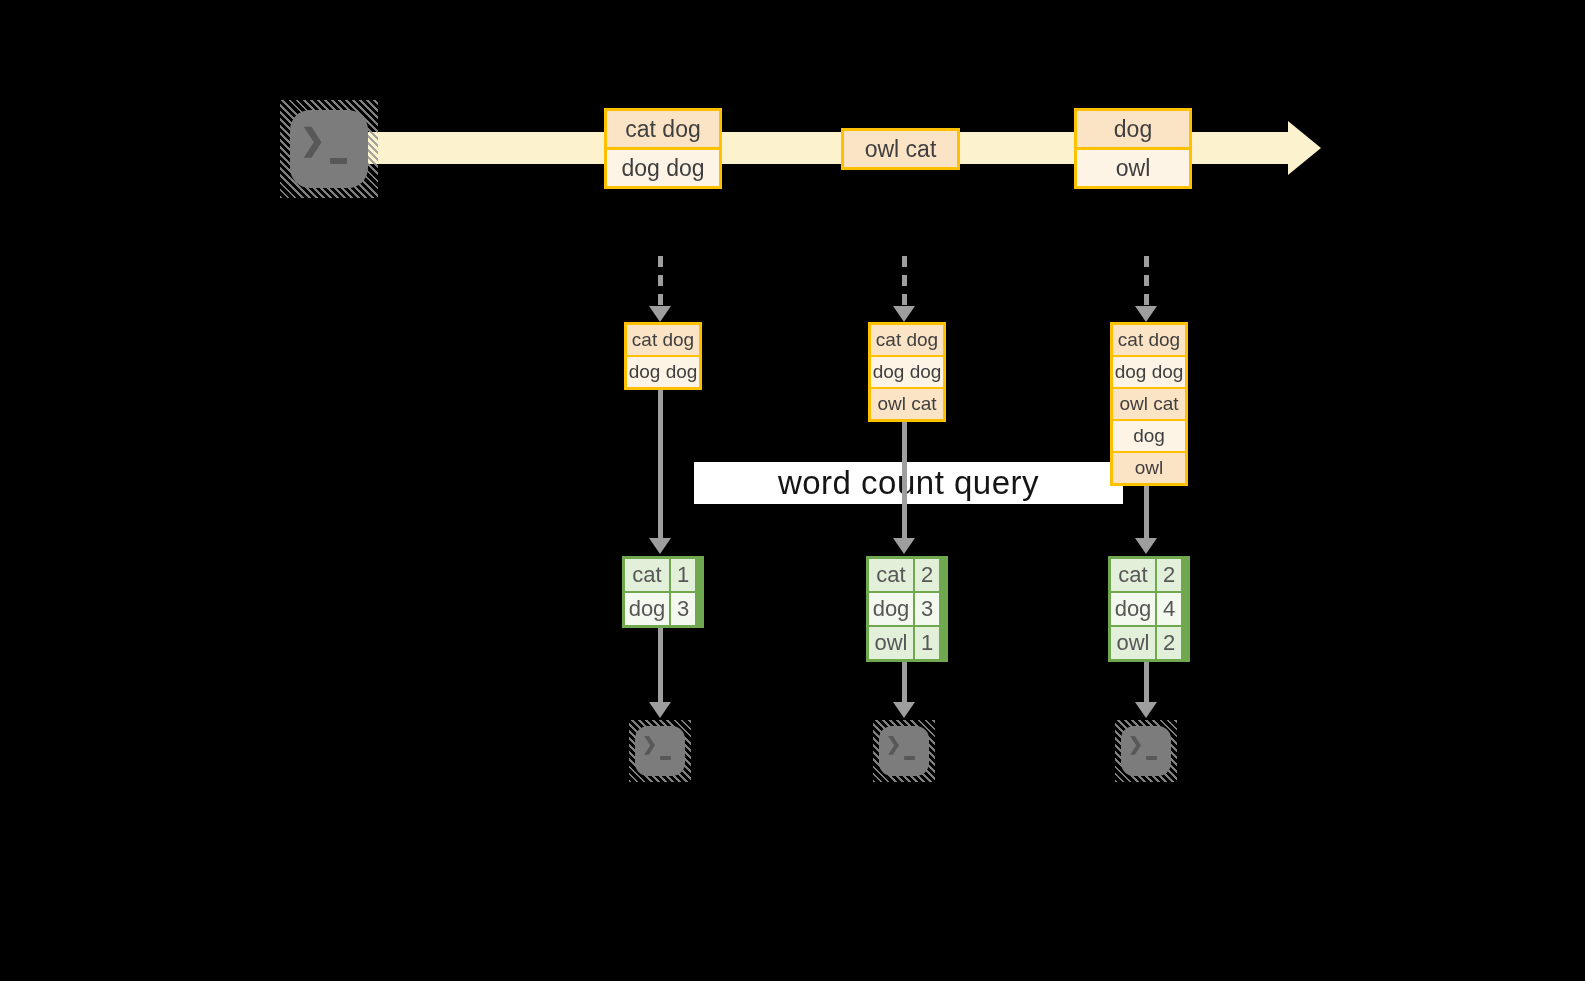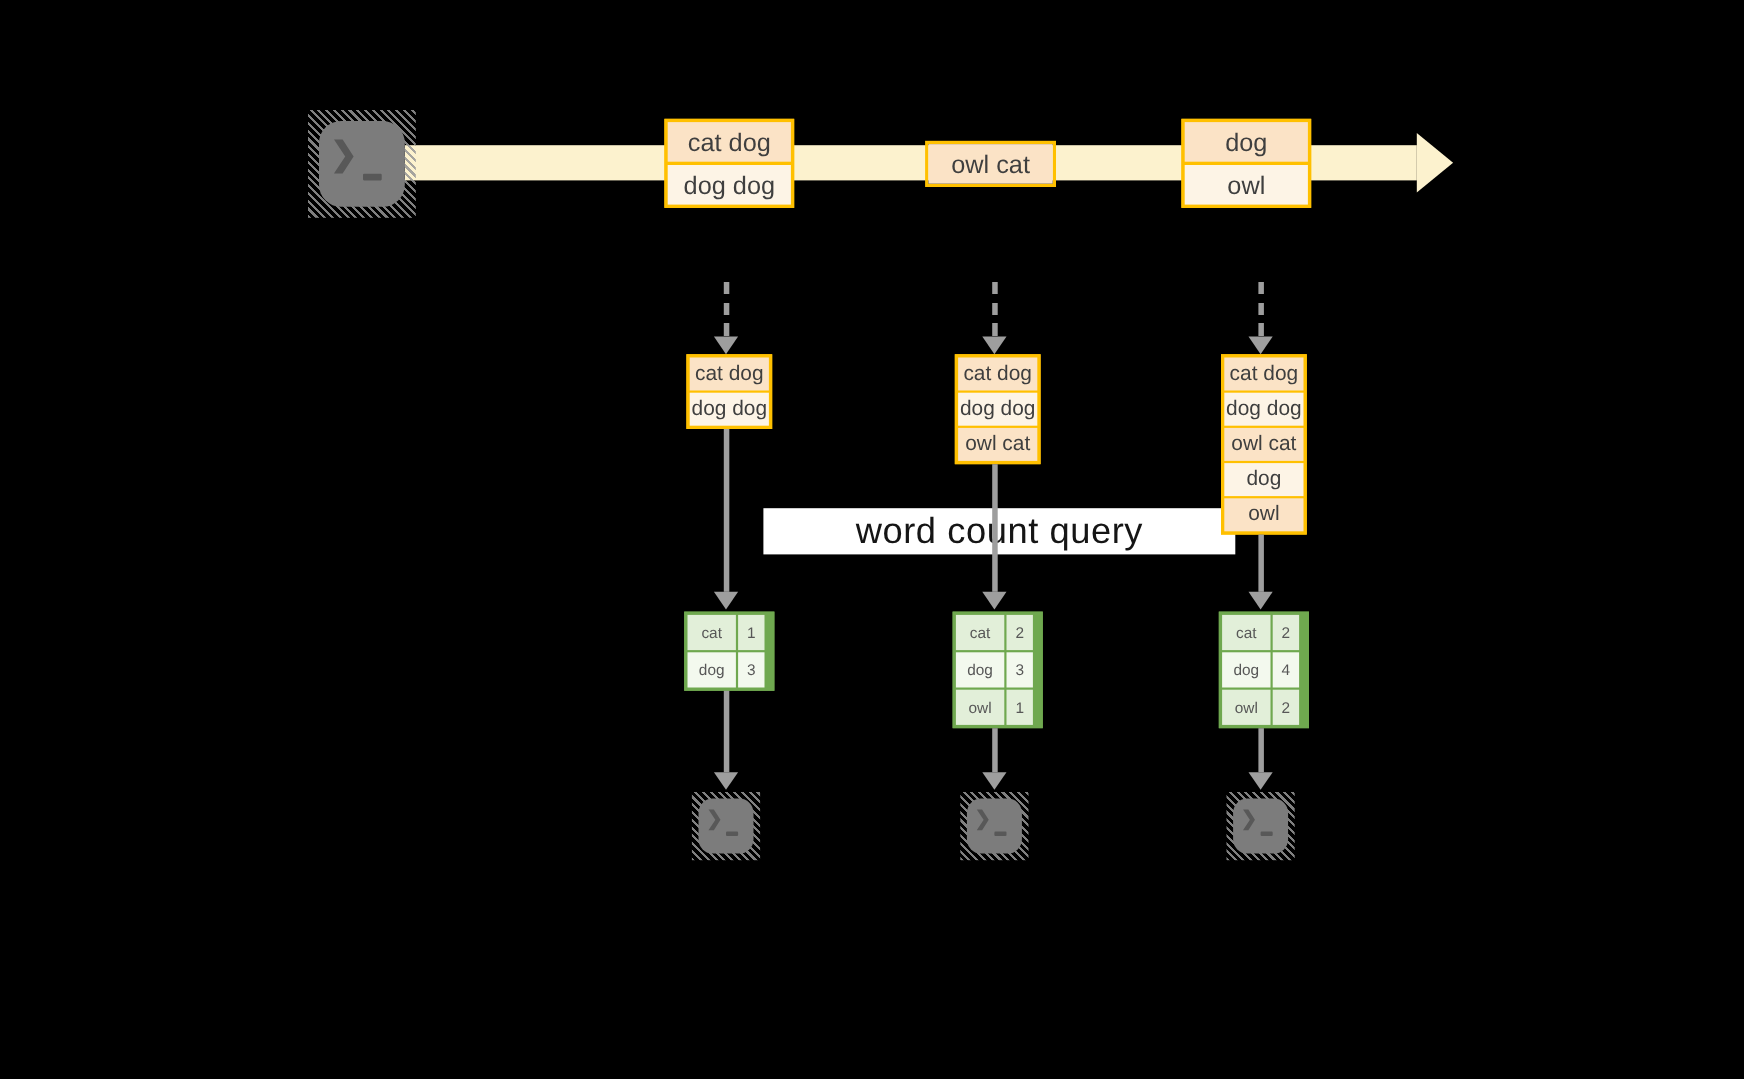--- a/index.html
+++ b/index.html
@@ -39,21 +39,21 @@
   .banner { position:absolute; left:694px; top:462px; width:429px; height:42px;
     background:var(--banner-bg,#FFFFFF); z-index:1;
     display:flex; align-items:center; justify-content:center;
     font-size:33px; letter-spacing:0.5px; color:var(--banner-text,#151515); }
   
   .count-table { position:absolute; width:76px; border:3px solid var(--green,#6FA84F);
     background:var(--green,#6FA84F); z-index:2; }
   .t-row { display:flex; }
   .t-row + .t-row { margin-top:2px; }
   .cell { height:32px; display:flex; align-items:center; justify-content:center;
-    font-size:14px; color:var(--table-text,#575757); }
+    font-size:22px; color:var(--table-text,#575757); }
   .cell.word { width:44px; }
   .cell.num  { width:24px; margin-left:2px; }
   .trow-dark  .cell { background:var(--cell-dark, #E2EFD9); }
   .trow-light .cell { background:var(--cell-light,#F3F9EE); }
   
   .sketchbox { position:absolute; z-index:2;
     background: repeating-linear-gradient(45deg, rgba(150,150,150,0.85) 0 2px, transparent 2px 5px); }
   .sketchbox .solid { position:absolute; background:var(--icon,#7C7C7C); }
   .sketchbox.big   { left:280px; top:100px; width:98px; height:98px; }
   .sketchbox.big .solid { inset:10px; border-radius:20px; }

